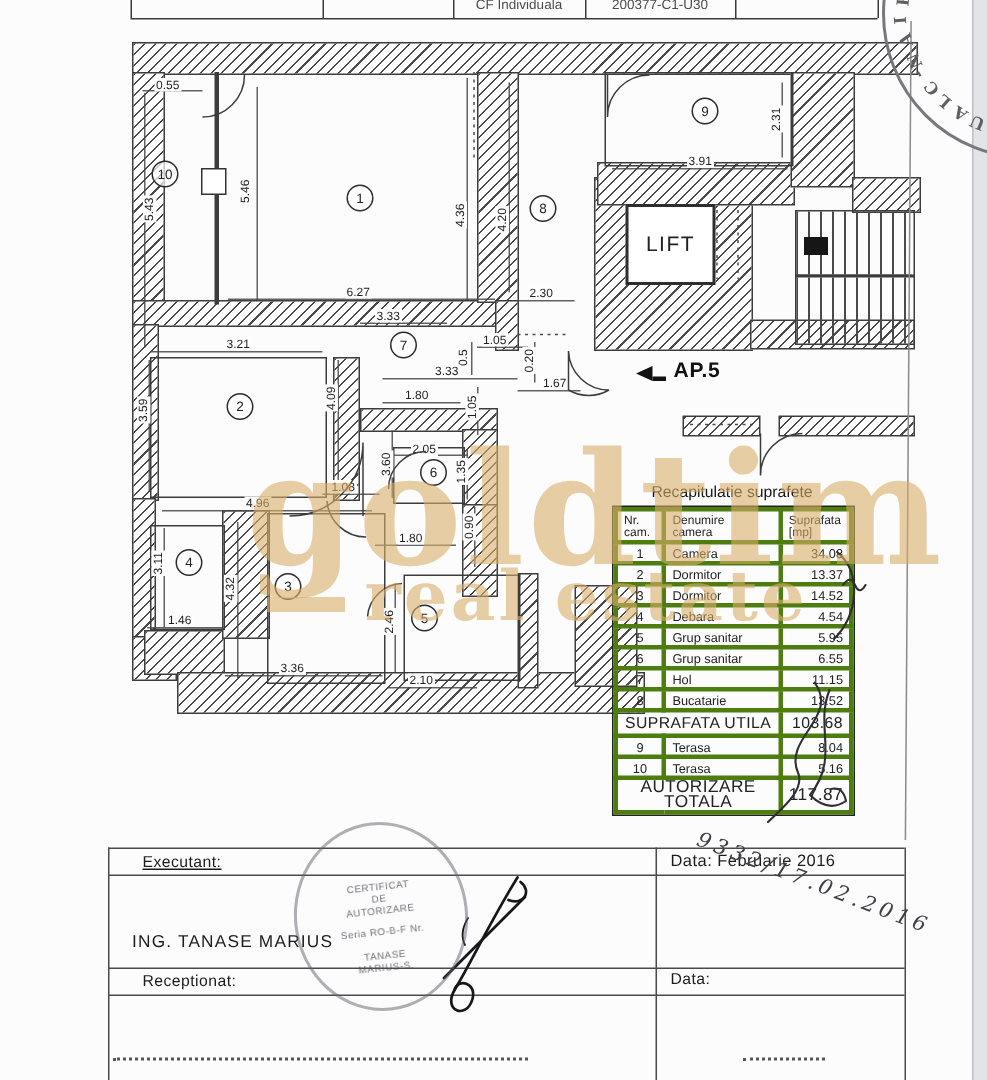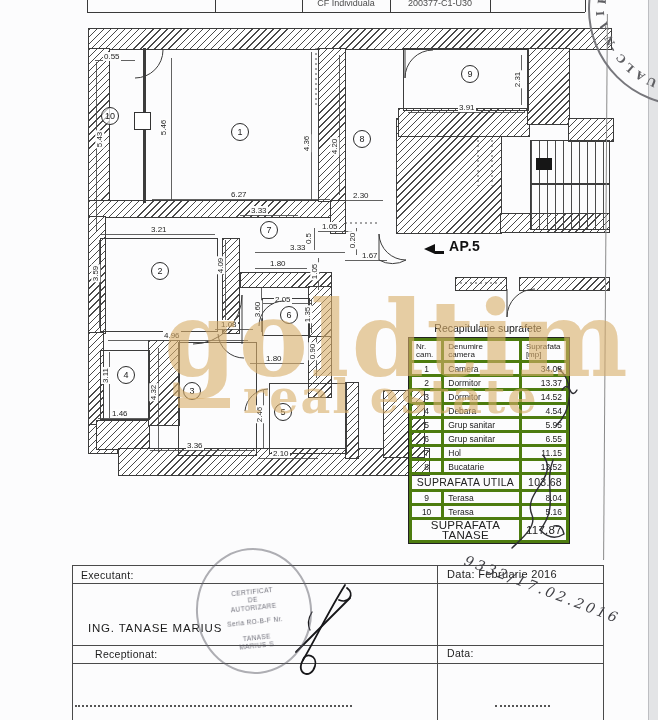--- a/index.html
+++ b/index.html
@@ -195,20 +195,21 @@
       <div class="room-num" style="left: 280px; top: 306px;">6</div>
       <div class="room-num" style="left: 260px; top: 221px;">7</div>
       <div class="room-num" style="left: 353px; top: 130px;">8</div>
       <div class="room-num" style="left: 461px; top: 65px;">9</div>
       <div class="room-num" style="left: 101px; top: 107px;">10</div>
     </div>
   <div class="winbox"></div>
   <div class="stair" style="left:530px;top:140px;width:78px;height:42px;"></div>
   <div class="stair" style="left:530px;top:184px;width:78px;height:44px;"></div>
   <div class="blacktread"></div>
+  <div class="lift">LIFT</div>
   <div class="ap5">
     <span class="tri"></span>
     <span class="bar"></span>
     <span class="txt">AP.5</span>
   </div>
   <div class="frame-line abs"></div>
 
   <svg class="overlay" width="658" height="720" viewBox="0 0 658 720">
     <g fill="none" stroke="#3c3c3c" stroke-width="1">
       <path d="M 163,50 A 28,28 0 0 1 135,78"></path>
@@ -306,38 +307,38 @@
             <td style="text-align: center;">9</td>
             <td>Terasa</td>
             <td style="text-align: right;">8.04</td>
           </tr>
           <tr>
             <td style="text-align: center;">10</td>
             <td>Terasa</td>
             <td style="text-align: right;">5.16</td>
           </tr>
           <tr class="totrow">
-            <td colspan="2" style="text-align: center;">SUPRAFATA TANASE</td>
+            <td colspan="2" style="text-align: center;">AUTORIZARE TOTALA</td>
             <td style="text-align: right;">117.87</td>
           </tr>
         </tbody>
     </table>
   </div>
 
   <div class="abs ft-line" style="left:72px;top:565px;width:531px;height:1px;"></div>
   <div class="abs ft-line" style="left:72px;top:583px;width:531px;height:1px;"></div>
   <div class="abs ft-line" style="left:72px;top:645px;width:531px;height:1px;"></div>
   <div class="abs ft-line" style="left:72px;top:663px;width:531px;height:1px;"></div>
   <div class="abs ft-line" style="left:72px;top:565px;width:1px;height:155px;"></div>
   <div class="abs ft-line" style="left:437px;top:565px;width:1px;height:155px;"></div>
   <div class="abs ft-line" style="left:603px;top:565px;width:1px;height:155px;"></div>
   <div class="abs dotted" style="left:75px;top:705px;width:277px;"></div>
   <div class="abs dotted" style="left:495px;top:705px;width:55px;"></div>
 
-  <div class="abs ft-text" style="left:81px;top:569px;">Executant:</div>
+  <div class="abs ft-text" style="left:95px;top:569px;text-decoration:underline;">Executant:</div>
   <div class="abs ft-text" style="left:447px;top:568px;font-size:11px;">Data: Februarie 2016</div>
   <div class="abs ft-text" style="left:88px;top:622px;font-size:11.5px;letter-spacing:.8px;">ING. TANASE  MARIUS</div>
   <div class="abs ft-text" style="left:95px;top:648px;">Receptionat:</div>
   <div class="abs ft-text" style="left:447px;top:647px;">Data:</div>
 
   <div class="stamp">
     <div id="stamp-lines">
         <div class="stamp-inner" style="top: 38px;">CERTIFICAT</div>
         <div class="stamp-inner" style="top: 46px;">DE</div>
         <div class="stamp-inner" style="top: 54px;">AUTORIZARE</div>

